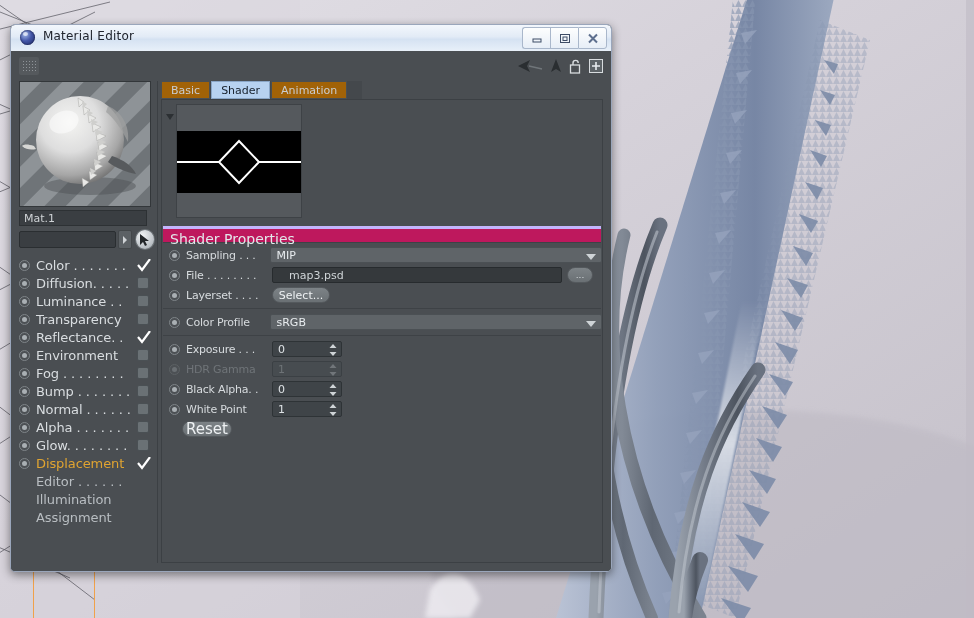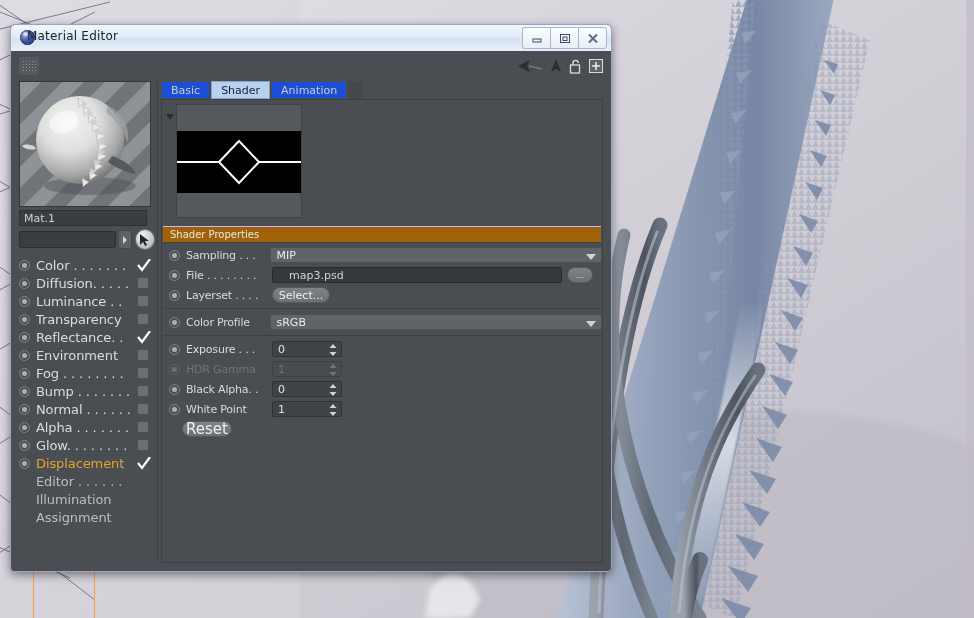--- a/index.html
+++ b/index.html
@@ -29,21 +29,21 @@
   .title-icon{
     position:absolute;left:9px;top:5px;width:15px;height:15px;border-radius:50%;
     background:radial-gradient(circle at 33% 30%,#9fb6e8 0%,#4456a8 45%,#202b63 100%);
     box-shadow:inset 0 0 2px #0b1034;
   }
   .title-icon::after{
     content:"";position:absolute;left:3px;top:2px;width:5px;height:4px;border-radius:50%;
     background:rgba(255,255,255,.65);
   }
   .title-text{
-    position:absolute;left:16px;top:4px;font-size:12px;color:#21252e;letter-spacing:.2px;
+    position:absolute;left:32px;top:4px;font-size:12px;color:#21252e;letter-spacing:.2px;
   }
   .winbtns{position:absolute;right:4px;top:2px;display:flex;gap:0;}
   .winbtn{
     width:27px;height:20px;display:flex;align-items:center;justify-content:center;
     background:linear-gradient(to bottom,#fdfefe,#e7eef7);
     border:1px solid #a9b7cb;border-right:none;color:#4a5a76;font-size:11px;
   }
   .winbtn:first-child{border-radius:3px 0 0 3px;}
   .winbtn:last-child{border-right:1px solid #a9b7cb;border-radius:0 3px 3px 0;}
   .winbtn svg{display:block;}
@@ -110,21 +110,21 @@
     position:absolute;right:6px;top:3px;width:12px;height:12px;background:#6a7175;
     border:1px solid #4a5054;border-radius:2px;box-sizing:border-box;
   }
   .chk.on{background:transparent;border:none;}
   .chk.on svg{display:block;}
 
   
   .rightcol{position:absolute;left:150px;top:30px;right:8px;bottom:8px;}
   .tabs{display:flex;height:18px;background:#44484c;width:201px;}
   .tab{
-    font-size:11px;color:#c9cdd1;padding:2px 9px 0 9px;background:#1d4ed8;
+    font-size:11px;color:#c9cdd1;padding:2px 9px 0 9px;background:#a16207;
     border:1px solid #4a4f53;margin-right:1px;box-sizing:border-box;height:18px;
   }
   .tab.active{background:#b7d2f0;color:#17202b;border-color:#8aa6c6;}
 
   .shaderpane{
     position:absolute;left:0;top:18px;right:0;bottom:0;background:#4a4e52;
     border:1px solid #3c4044;box-sizing:border-box;
   }
   .arrowcol{position:absolute;left:4px;top:6px;}
   .imgbox{
@@ -134,23 +134,23 @@
   .imgbox .thumb{position:absolute;left:0;top:26px;width:124px;height:62px;background:#000;}
   .btncol{position:absolute;left:150px;top:4px;display:flex;flex-direction:column;gap:4px;}
   .pillbtn{
     width:100px;height:16px;border-radius:8px;
     background:linear-gradient(to bottom,#7d8387,#6a7074);
     border:1px solid #54595d;color:#e6eaec;font-size:11px;
     display:flex;align-items:center;justify-content:center;box-sizing:border-box;
   }
 
   .sectionhdr{
-    position:absolute;left:1px;top:126px;right:1px;height:17px;background:#a16207;
-    font-size:10px;color:#e3e7ea;padding:2px 0 0 7px;box-sizing:border-box;
-    border-top:1px solid #c4b5fd;border-bottom:1px solid #3e4246;
+    position:absolute;left:1px;top:126px;right:1px;height:17px;background:#be185d;
+    font-size:14px;color:#e3e7ea;padding:2px 0 0 7px;box-sizing:border-box;
+    border-top:3px solid #c4b5fd;border-bottom:1px solid #3e4246;
   }
 
   .props{position:absolute;left:0;top:145px;right:0;bottom:0;}
   .prow{height:20px;display:flex;align-items:center;position:relative;padding-left:7px;}
   .prow .plabel{
     font-size:11px;color:#d7dbde;width:86px;white-space:nowrap;margin-left:6px;letter-spacing:-.2px;
   }
   .prow .plabel.dim{color:#6f7478;}
   .select{
     height:16px;background:#5f6468;border:1px solid #4b5054;border-radius:2px;

